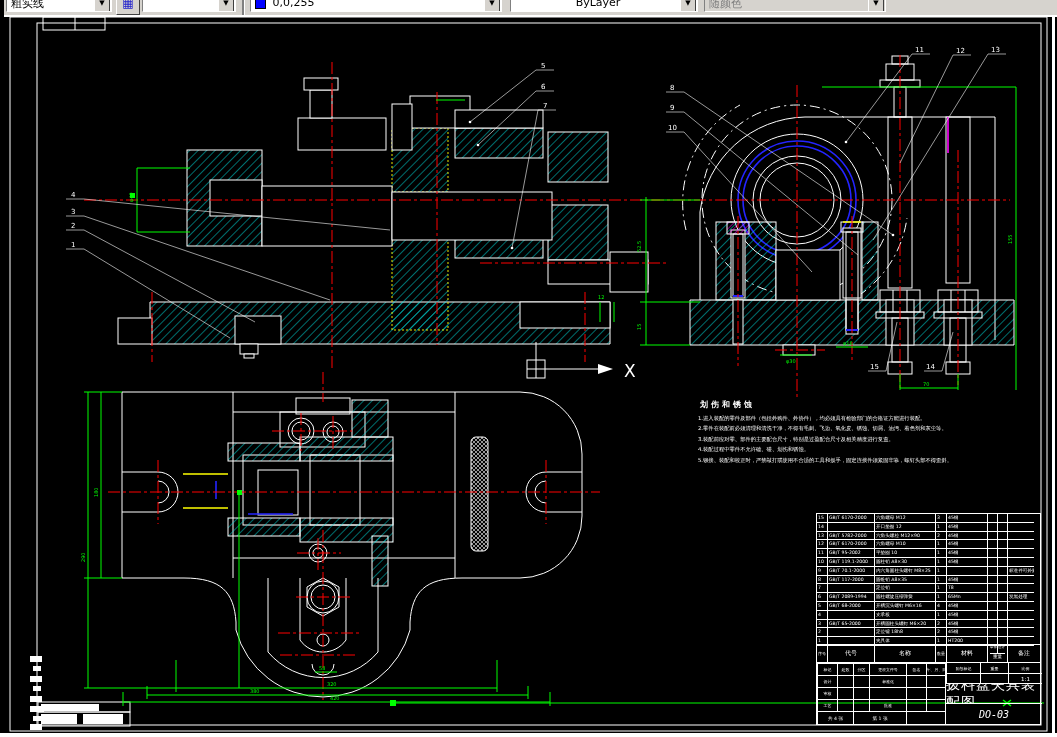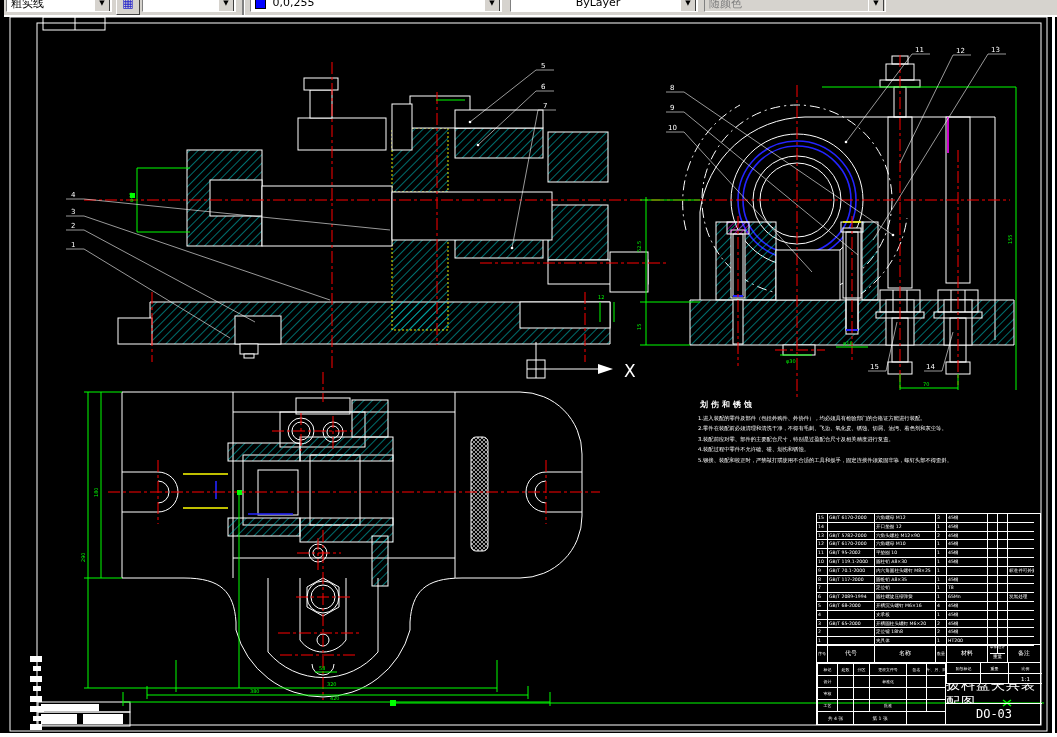--- a/index.html
+++ b/index.html
@@ -43,22 +43,22 @@
   .hstack .hr1 span{flex:1;font-size:3.5px;text-align:center;border-left:1px solid #fff;overflow:hidden}
   .hstack .hr1 span:first-child{border-left:none}
   .hstack .hr2{flex:1;font-size:4.5px;text-align:center;overflow:hidden}
   #tblock{position:absolute;left:816px;top:663px;width:225px;height:62px;box-sizing:border-box;
     border:1px solid #fff;border-top:none;color:#fff;z-index:3;}
   .tb-abs{position:absolute;box-sizing:border-box;border:1px solid #fff;overflow:hidden;}
   .cellgrid{display:grid;height:100%;}
   .cg{border-left:1px solid #fff;border-top:1px solid #fff;font-size:3.9px;overflow:hidden;
     display:flex;align-items:center;justify-content:center;white-space:nowrap;}
   .title-cell{display:flex;align-items:center;justify-content:center;font-size:14px;letter-spacing:1px;}
-  .num-cell{display:flex;align-items:center;justify-content:center;font-size:12px;
-    font-family:"DejaVu Sans Mono",monospace;}
+  .num-cell{display:flex;align-items:center;justify-content:center;font-size:10px;
+    font-family:"DejaVu Sans Mono",monospace;font-style:italic;}
   
   #bottombar{position:absolute;left:0;top:733px;width:1057px;height:4px;background:#fff;z-index:4;}
   #rightedge{position:absolute;left:1052px;top:15px;width:3px;height:718px;background:#fff;z-index:4;}
 </style>
 </head>
 <body>
 
 <div id="stage">
 
   <div id="toolbar">

